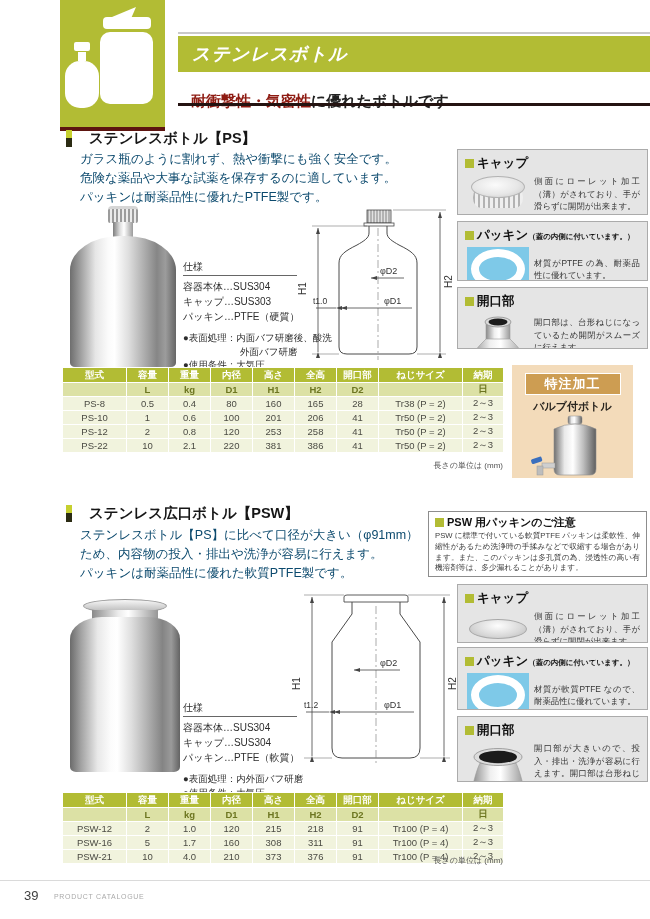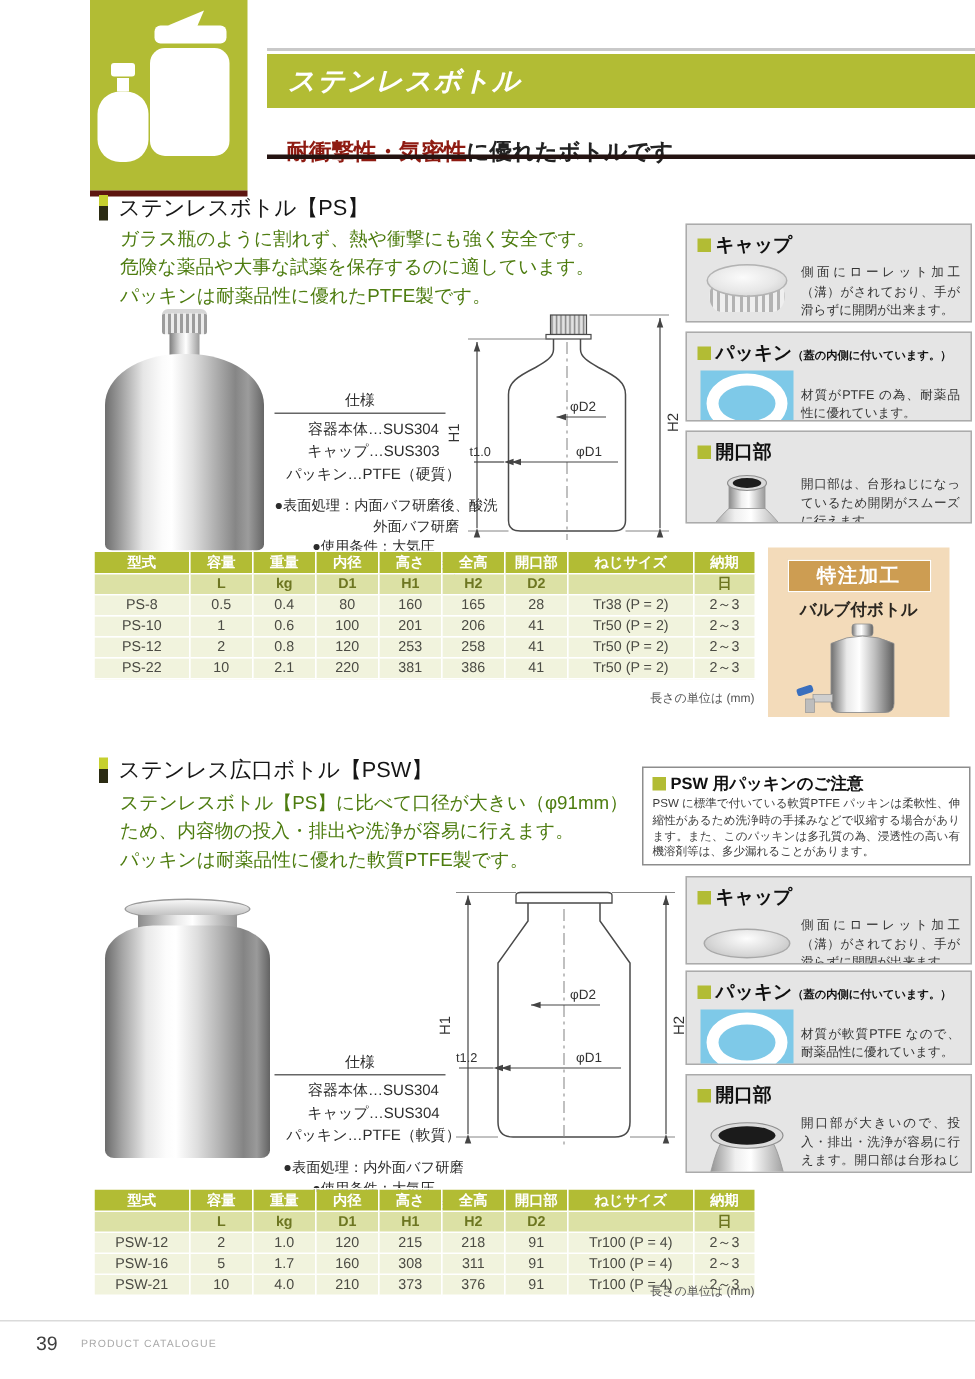--- a/index.html
+++ b/index.html
@@ -23,25 +23,25 @@
   .title-bar{left:178px;top:36px;width:472px;height:36px;background:var(--green);display:flex;align-items:center;}
   .title-bar span{font-size:18px;font-weight:bold;font-style:italic;color:#fff;letter-spacing:1px;margin-left:14px;}
   .subtitle{left:191px;top:92px;font-size:15px;font-weight:bold;white-space:nowrap;}
   .subtitle .em{color:var(--red);}
   .subtitle .rest{color:#222;}
   .sub-underline{left:178px;top:103px;width:472px;height:3px;background:#241311;}
 
   
   .sec-head{display:flex;align-items:center;}
   .sec-bar{width:6px;height:17px;background:linear-gradient(180deg,#c6d02f 0%,#c6d02f 45%,#2b2b13 45%,#2b2b13 100%);}
-  .sec-title{margin-left:7px;font-size:14.5px;font-weight:normal;color:#161616;white-space:nowrap;}
-  .desc{font-size:12.5px;line-height:19px;color:#4d7c0f;white-space:nowrap;}
-
-  
-  .spec{width:132px;font-size:10px;color:#2d2d2d;text-align:center;}
+  .sec-title{margin-left:17px;font-size:14.5px;font-weight:bold;color:#161616;white-space:nowrap;}
+  .desc{font-size:12.5px;line-height:19px;color:#0c4a6e;white-space:nowrap;}
+
+  
+  .spec{width:132px;font-size:10px;color:#2d2d2d;}
   .spec-heading{border-bottom:1px solid #666;padding-bottom:1px;width:114px;margin-bottom:3px;}
   .spec-lines div{line-height:15px;white-space:nowrap;}
   .spec-notes{margin-top:7px;}
   .spec-notes div{font-size:9.5px;line-height:13.5px;white-space:nowrap;}
 
   
   .ps-photo{left:64px;top:206px;width:118px;height:162px;}
   .pp-cap{position:absolute;left:44px;top:0;width:30px;height:17px;border-radius:4px 4px 2px 2px;
     background:repeating-linear-gradient(90deg,#9c9c9c 0 2px,#ececec 2px 4px);border-top:3px solid #d6d6d6;box-sizing:border-box;}
   .pp-neck{position:absolute;left:49px;top:16px;width:20px;height:16px;

